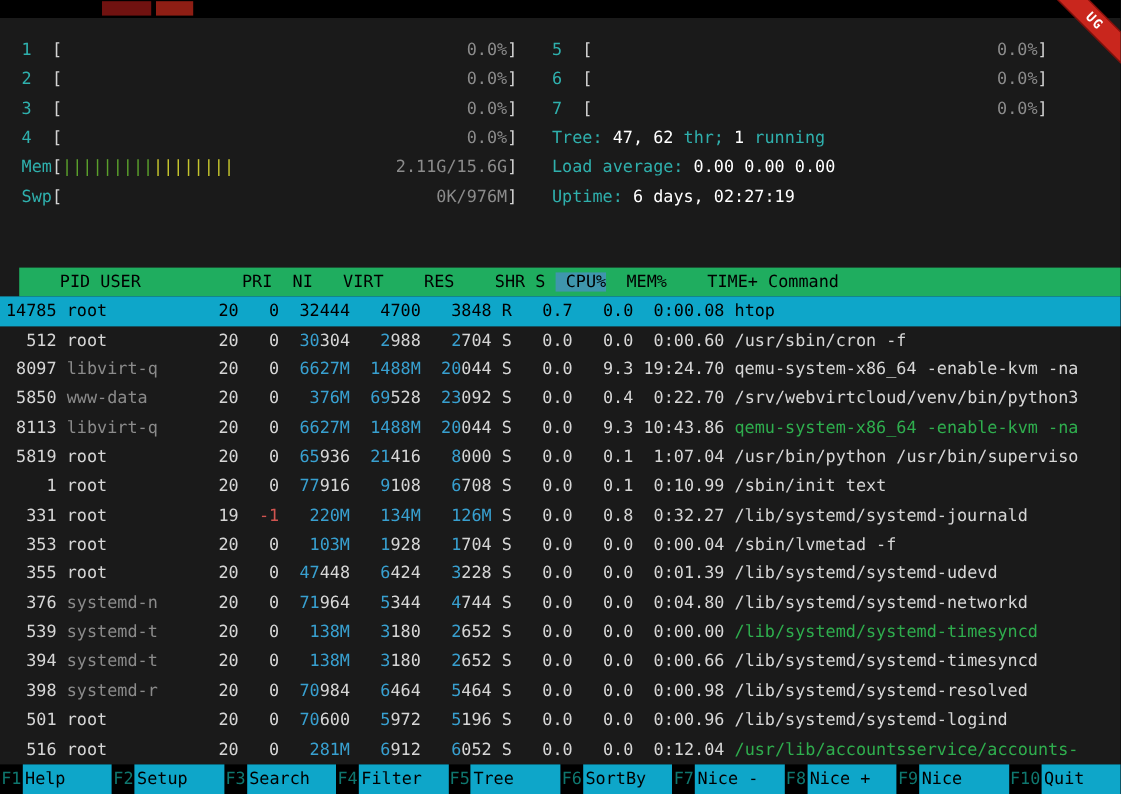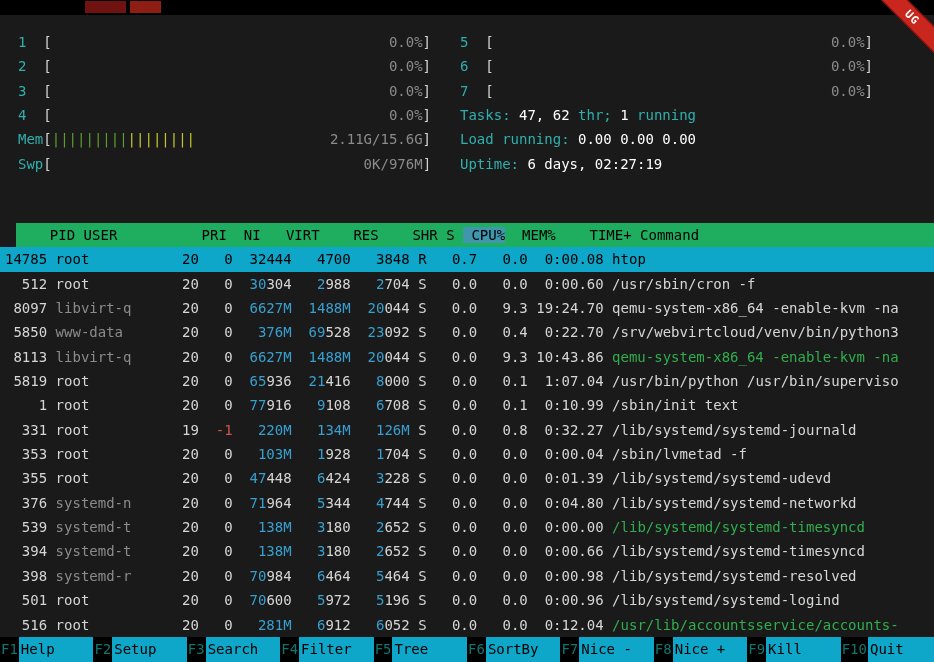--- a/index.html
+++ b/index.html
@@ -64,22 +64,22 @@
       <div class="line"><span class="teal">2  </span><span class="bracket">[</span><span class="txt">                                        </span><span class="gray">0.0%</span><span class="bracket">]</span></div>
       <div class="line"><span class="teal">3  </span><span class="bracket">[</span><span class="txt">                                        </span><span class="gray">0.0%</span><span class="bracket">]</span></div>
       <div class="line"><span class="teal">4  </span><span class="bracket">[</span><span class="txt">                                        </span><span class="gray">0.0%</span><span class="bracket">]</span></div>
       <div class="line"><span class="teal">Mem</span><span class="bracket">[</span><span class="bar-green">|||||||||</span><span class="bar-yellow">||||||||</span><span class="txt">                </span><span class="gray">2.11G/15.6G</span><span class="bracket">]</span></div>
       <div class="line"><span class="teal">Swp</span><span class="bracket">[</span><span class="txt">                                     </span><span class="gray">0K/976M</span><span class="bracket">]</span></div>
     </div>
   <div class="meters meters-right" id="meters-right">
       <div class="line"><span class="teal">5  </span><span class="bracket">[</span><span class="txt">                                        </span><span class="gray">0.0%</span><span class="bracket">]</span></div>
       <div class="line"><span class="teal">6  </span><span class="bracket">[</span><span class="txt">                                        </span><span class="gray">0.0%</span><span class="bracket">]</span></div>
       <div class="line"><span class="teal">7  </span><span class="bracket">[</span><span class="txt">                                        </span><span class="gray">0.0%</span><span class="bracket">]</span></div>
-      <div class="line"><span class="teal">Tasks: </span><span class="bold">47, </span><span class="bold">62 </span><span class="teal">thr; </span><span class="bold">1 </span><span class="teal">running</span></div>
-      <div class="line"><span class="teal">Load running: </span><span class="bold">0.00 </span><span class="bold">0.00 </span><span class="bold">0.00</span></div>
+      <div class="line"><span class="teal">Tree: </span><span class="bold">47, </span><span class="bold">62 </span><span class="teal">thr; </span><span class="bold">1 </span><span class="teal">running</span></div>
+      <div class="line"><span class="teal">Load average: </span><span class="bold">0.00 </span><span class="bold">0.00 </span><span class="bold">0.00</span></div>
       <div class="line"><span class="teal">Uptime: </span><span class="bold">6 days, 02:27:19</span></div>
     </div>
   <div class="thead line" id="thead"><span>  PID</span><span> </span><span>USER        </span><span> </span><span> PRI</span><span> </span><span> NI</span><span> </span><span>  VIRT</span><span> </span><span>   RES</span><span> </span><span>   SHR</span><span> </span><span>S</span><span> </span><span class="hsort"> CPU%</span><span> </span><span> MEM%</span><span> </span><span>   TIME+</span><span> </span><span>Command</span></div>
   <div class="rows" id="rows">
       <div class="line row sel"><span class="txt">14785</span><span class="txt"> </span><span class="txt">root        </span><span class="txt"> </span><span class="txt">  20</span><span class="txt"> </span><span class="txt">  0</span><span class="txt"> </span><span class="cyan"> 32</span><span class="txt">444</span><span class="txt"> </span><span class="cyan">  4</span><span class="txt">700</span><span class="txt"> </span><span class="cyan">  3</span><span class="txt">848</span><span class="txt"> </span><span class="txt">R</span><span class="txt"> </span><span class="txt">  0.7</span><span class="txt"> </span><span class="txt">  0.0</span><span class="txt"> </span><span class="txt"> 0:00.08</span><span class="txt"> </span><span class="txt">htop</span></div>
       <div class="line row"><span class="txt">  512</span><span class="txt"> </span><span class="txt">root        </span><span class="txt"> </span><span class="txt">  20</span><span class="txt"> </span><span class="txt">  0</span><span class="txt"> </span><span class="cyan"> 30</span><span class="txt">304</span><span class="txt"> </span><span class="cyan">  2</span><span class="txt">988</span><span class="txt"> </span><span class="cyan">  2</span><span class="txt">704</span><span class="txt"> </span><span class="txt">S</span><span class="txt"> </span><span class="txt">  0.0</span><span class="txt"> </span><span class="txt">  0.0</span><span class="txt"> </span><span class="txt"> 0:00.60</span><span class="txt"> </span><span class="txt">/usr/sbin/cron -f</span></div>
       <div class="line row"><span class="txt"> 8097</span><span class="txt"> </span><span class="gray">libvirt-q   </span><span class="txt"> </span><span class="txt">  20</span><span class="txt"> </span><span class="txt">  0</span><span class="txt"> </span><span class="cyan"> 6627M</span><span class="txt"> </span><span class="cyan"> 1488M</span><span class="txt"> </span><span class="cyan"> 20</span><span class="txt">044</span><span class="txt"> </span><span class="txt">S</span><span class="txt"> </span><span class="txt">  0.0</span><span class="txt"> </span><span class="txt">  9.3</span><span class="txt"> </span><span class="txt">19:24.70</span><span class="txt"> </span><span class="txt">qemu-system-x86_64 -enable-kvm -na</span></div>
       <div class="line row"><span class="txt"> 5850</span><span class="txt"> </span><span class="gray">www-data    </span><span class="txt"> </span><span class="txt">  20</span><span class="txt"> </span><span class="txt">  0</span><span class="txt"> </span><span class="cyan">  376M</span><span class="txt"> </span><span class="cyan"> 69</span><span class="txt">528</span><span class="txt"> </span><span class="cyan"> 23</span><span class="txt">092</span><span class="txt"> </span><span class="txt">S</span><span class="txt"> </span><span class="txt">  0.0</span><span class="txt"> </span><span class="txt">  0.4</span><span class="txt"> </span><span class="txt"> 0:22.70</span><span class="txt"> </span><span class="txt">/srv/webvirtcloud/venv/bin/python3</span></div>
       <div class="line row"><span class="txt"> 8113</span><span class="txt"> </span><span class="gray">libvirt-q   </span><span class="txt"> </span><span class="txt">  20</span><span class="txt"> </span><span class="txt">  0</span><span class="txt"> </span><span class="cyan"> 6627M</span><span class="txt"> </span><span class="cyan"> 1488M</span><span class="txt"> </span><span class="cyan"> 20</span><span class="txt">044</span><span class="txt"> </span><span class="txt">S</span><span class="txt"> </span><span class="txt">  0.0</span><span class="txt"> </span><span class="txt">  9.3</span><span class="txt"> </span><span class="txt">10:43.86</span><span class="txt"> </span><span class="green">qemu-system-x86_64 -enable-kvm -na</span></div>
       <div class="line row"><span class="txt"> 5819</span><span class="txt"> </span><span class="txt">root        </span><span class="txt"> </span><span class="txt">  20</span><span class="txt"> </span><span class="txt">  0</span><span class="txt"> </span><span class="cyan"> 65</span><span class="txt">936</span><span class="txt"> </span><span class="cyan"> 21</span><span class="txt">416</span><span class="txt"> </span><span class="cyan">  8</span><span class="txt">000</span><span class="txt"> </span><span class="txt">S</span><span class="txt"> </span><span class="txt">  0.0</span><span class="txt"> </span><span class="txt">  0.1</span><span class="txt"> </span><span class="txt"> 1:07.04</span><span class="txt"> </span><span class="txt">/usr/bin/python /usr/bin/superviso</span></div>
@@ -122,20 +122,20 @@
       <div class="fk">
         <span class="fkey">F7</span>
         <span class="flabel">Nice -</span>
       </div>
       <div class="fk">
         <span class="fkey">F8</span>
         <span class="flabel">Nice +</span>
       </div>
       <div class="fk">
         <span class="fkey">F9</span>
-        <span class="flabel">Kill</span>
+        <span class="flabel">Nice</span>
       </div>
       <div class="fk">
         <span class="fkey">F10</span>
         <span class="flabel">Quit</span>
       </div>
     </div>
 </div>
 
 </body></html>

